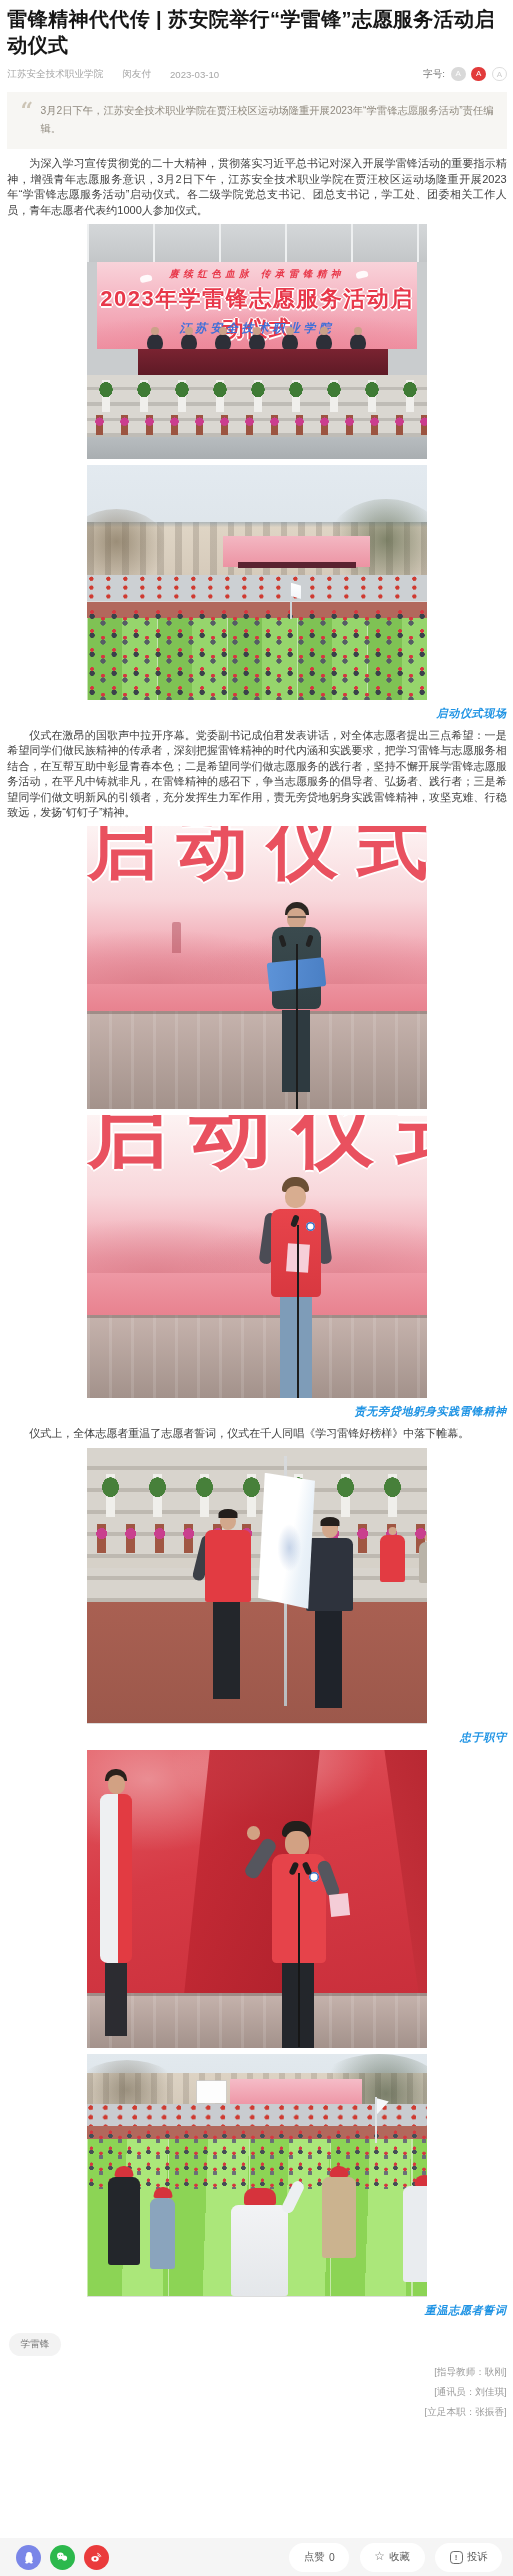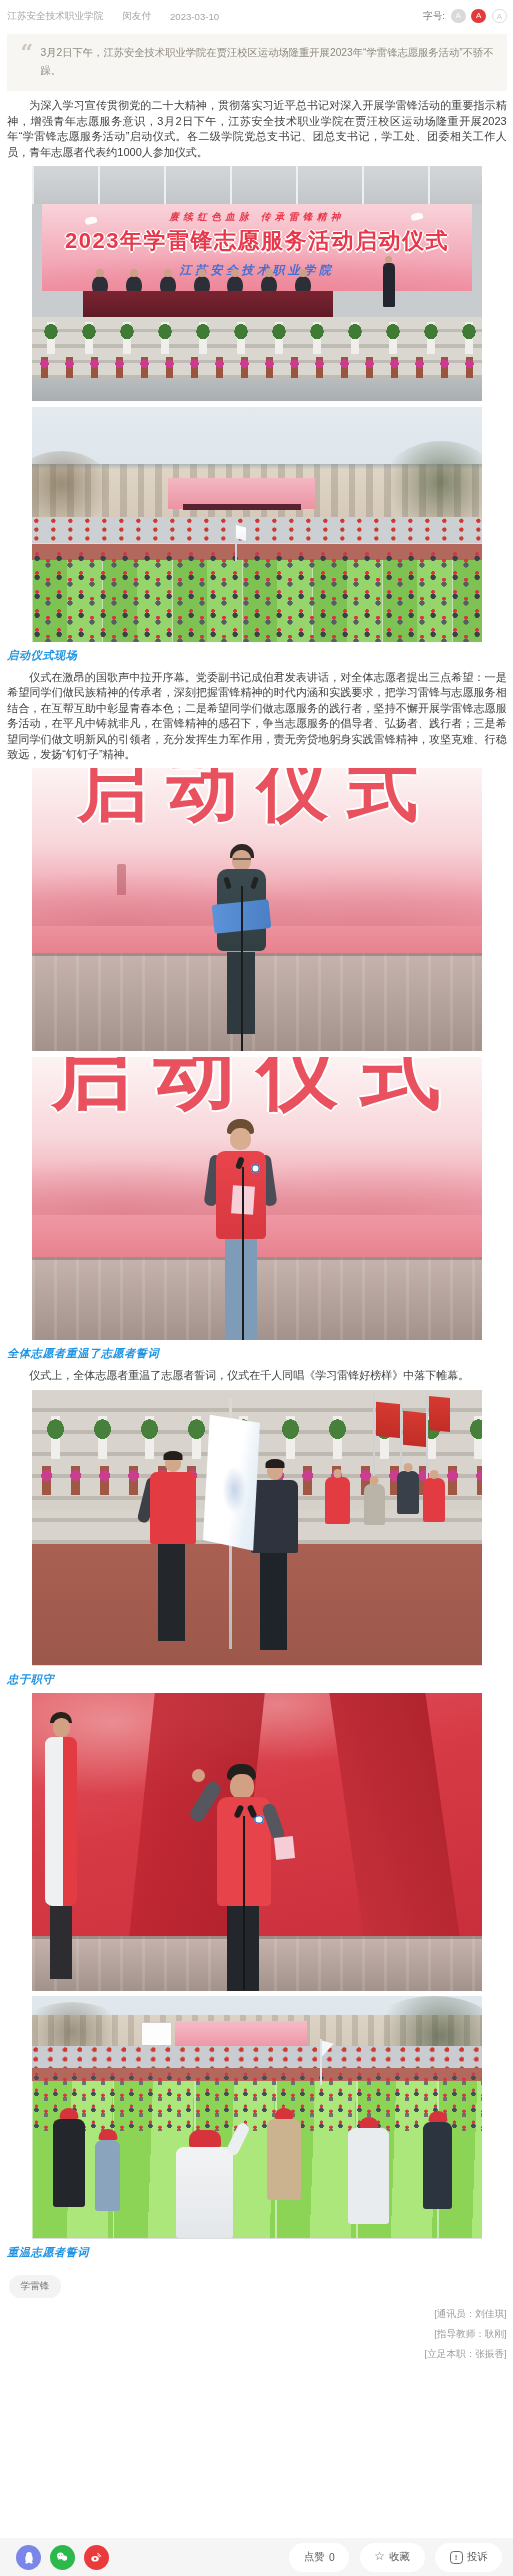--- a/index.html
+++ b/index.html
@@ -16,23 +16,23 @@
   .fs.small{background:#d9d9d9;color:#fff;}
   .fs.med{background:#e23b3b;color:#fff;}
   .fs.large{background:#fff;border:0.7px solid #ddd;color:#ccc;}
   
   .quote{margin-top:10.3px;background:#f7f6f3;padding:10.3px 13.2px;display:flex;}
   .quote .qmark{font-family:"DejaVu Serif",serif;font-size:22px;line-height:16px;color:#cdc5b6;margin-right:7.3px;font-weight:700;flex:none;}
   .quote p{margin:0;font-size:10.3px;line-height:18.4px;color:#8f897e;}
   
   p.para{margin:7.3px 0 0;font-size:11px;line-height:15.4px;color:#404040;text-indent:2em;text-align:justify;}
   
-  .cap{margin:5.9px 0 0;text-align:left;color:#1e93e4;font-family:"DejaVu Serif",serif;font-style:italic;font-weight:700;font-size:11px;letter-spacing:0.7px;}
-  
-  .photo{position:relative;width:450px;margin:5.9px auto 0;overflow:hidden;background:#ddd;display:block;cursor:pointer;}
+  .cap{margin:5.9px 0 0;text-align:right;color:#1e93e4;font-family:"DejaVu Serif",serif;font-style:italic;font-weight:700;font-size:11px;letter-spacing:0.7px;}
+  
+  .photo{position:relative;width:340px;margin:5.9px auto 0;overflow:hidden;background:#ddd;display:block;cursor:pointer;}
   .photo div,.photo span,.photo i{position:absolute;display:block;}
   .fig{border-radius:6.6px 6.6px 2.2px 2.2px;}
   .fig::before{content:"";position:absolute;top:-8px;left:50%;transform:translateX(-50%);width:8.8px;height:8.8px;border-radius:50%;background:#d2a88c;}
   .fig.big::before{width:16px;height:17.6px;top:-17.6px;}
   .fig.big::after{content:"";position:absolute;top:-21px;left:50%;transform:translateX(-50%);width:19px;height:9.6px;background:#241f1c;border-radius:50% 50% 0 0;}
   
   .p1f{height:235px;background:#c9ccce;}
   .p1truss{top:0;left:0;right:0;height:38px;background:repeating-linear-gradient(90deg,#eef0f1 0 2.2px,transparent 2.2px 66px),linear-gradient(#d4d7d9,#c3c6c8);}
   .p1banner{top:38px;left:10.3px;right:10.3px;height:87px;text-align:center;background:radial-gradient(120% 90% at 50% 110%,#ec8496 0%,transparent 60%),linear-gradient(180deg,#f9d3da 0%,#f4afbd 55%,#ef93a4 100%);}
   .b-slogan{top:6.6px;left:0;right:0;font-size:9.6px;color:#e8384a;font-weight:700;letter-spacing:4.4px;font-family:"DejaVu Serif",serif;font-style:italic;}
@@ -167,36 +167,37 @@
   .pill{background:#fff;border:none;border-radius:14.7px;height:29px;padding:0 14.7px;font-size:10.3px;color:#595959;display:flex;align-items:center;gap:4.4px;cursor:pointer;}
   .pill .star{font-size:11.8px;color:#6b6b6b;line-height:1;}
   .pill .excl{width:11px;height:11px;border:1.1px solid #6b6b6b;border-radius:3.7px;font-size:8px;line-height:11px;text-align:center;color:#6b6b6b;font-weight:700;}
 </style>
 </head>
 <body>
 
 <div class="page">
   <div class="content">
 
+    <h1 class="title">雷锋精神代代传 | 苏安院举行“学雷锋”志愿服务活动启动仪式</h1>
 
     <div class="meta-row">
       <span class="src">江苏安全技术职业学院</span>
       <span class="author">闵友付</span>
       <span class="date">2023-03-10</span>
       <span class="fontsize">
         <span>字号:</span>
         <button class="fs small">A</button>
         <button class="fs med">A</button>
         <button class="fs large">A</button>
       </span>
     </div>
 
     <div class="quote">
       <span class="qmark">“</span>
-      <p>3月2日下午，江苏安全技术职业学院在贾汪校区运动场隆重开展2023年“学雷锋志愿服务活动”不骄不躁。</p>
+      <p>3月2日下午，江苏安全技术职业学院在贾汪校区运动场隆重开展2023年“学雷锋志愿服务活动”责任编辑。</p>
     </div>
 
     <p class="para">为深入学习宣传贯彻党的二十大精神，贯彻落实习近平总书记对深入开展学雷锋活动的重要指示精神，增强青年志愿服务意识，3月2日下午，江苏安全技术职业学院在贾汪校区运动场隆重开展2023年“学雷锋志愿服务活动”启动仪式。各二级学院党总支书记、团总支书记，学工处、团委相关工作人员，青年志愿者代表约1000人参加仪式。</p>
 
     
     <figure class="photo p1f">
       <div class="p1truss"></div>
       <div class="p1banner">
         <span class="dove d1"></span>
         <span class="dove d2"></span>
@@ -269,21 +270,21 @@
       <div class="s4-armL"></div>
       <div class="s4-armR"></div>
       <div class="s4-torso"></div>
       <div class="s4-legs"></div>
       <div class="s4-paper"></div>
       <div class="s4-badge"></div>
       <div class="s4-mic"></div>
       <div class="s4-mh"></div>
     </figure>
 
-    <div class="cap">全体志愿者重温了志愿者誓词</div>
+    <div class="cap">责无旁贷地躬身实践雷锋精神</div>
 
     <p class="para">仪式上，全体志愿者重温了志愿者誓词，仪式在千人同唱《学习雷锋好榜样》中落下帷幕。</p>
 
     
     <figure class="photo p5f">
       <div class="p5steps"></div>
       <div class="p5plants"></div>
       <div class="p5flowers"></div>
       <div class="ledge5"></div>
       <div class="p5track"></div>
@@ -351,22 +352,22 @@
       <div class="bk" style="left:235px;top:123px;width:34px;height:81px;background:#cbb38f"></div>
       <div class="bk" style="left:316px;top:132px;width:41px;height:96px;background:#e9ecef"></div>
       <div class="bk" style="left:391px;top:126px;width:29px;height:87px;background:#2c3440"></div>
     </figure>
 
     <div class="cap">重温志愿者誓词</div>
 
     <button class="tagchip">学雷锋</button>
 
     <div class="credits">
+      <div>[指导教师：耿刚]</div>
       <div>[通讯员：刘佳琪]</div>
-      <div>[指导教师：耿刚]</div>
       <div>[立足本职：张振香]</div>
     </div>
   </div>
 
   <div class="action-bar">
     <div class="share">
       <button class="sicon" style="background:#7a86e8">
         <svg width="16" height="16" viewBox="0 0 24 24">
             <circle cx="12" cy="8.6" r="4.2" fill="#fff"></circle>
             <ellipse cx="12" cy="14.6" rx="5.6" ry="6.2" fill="#fff"></ellipse>

